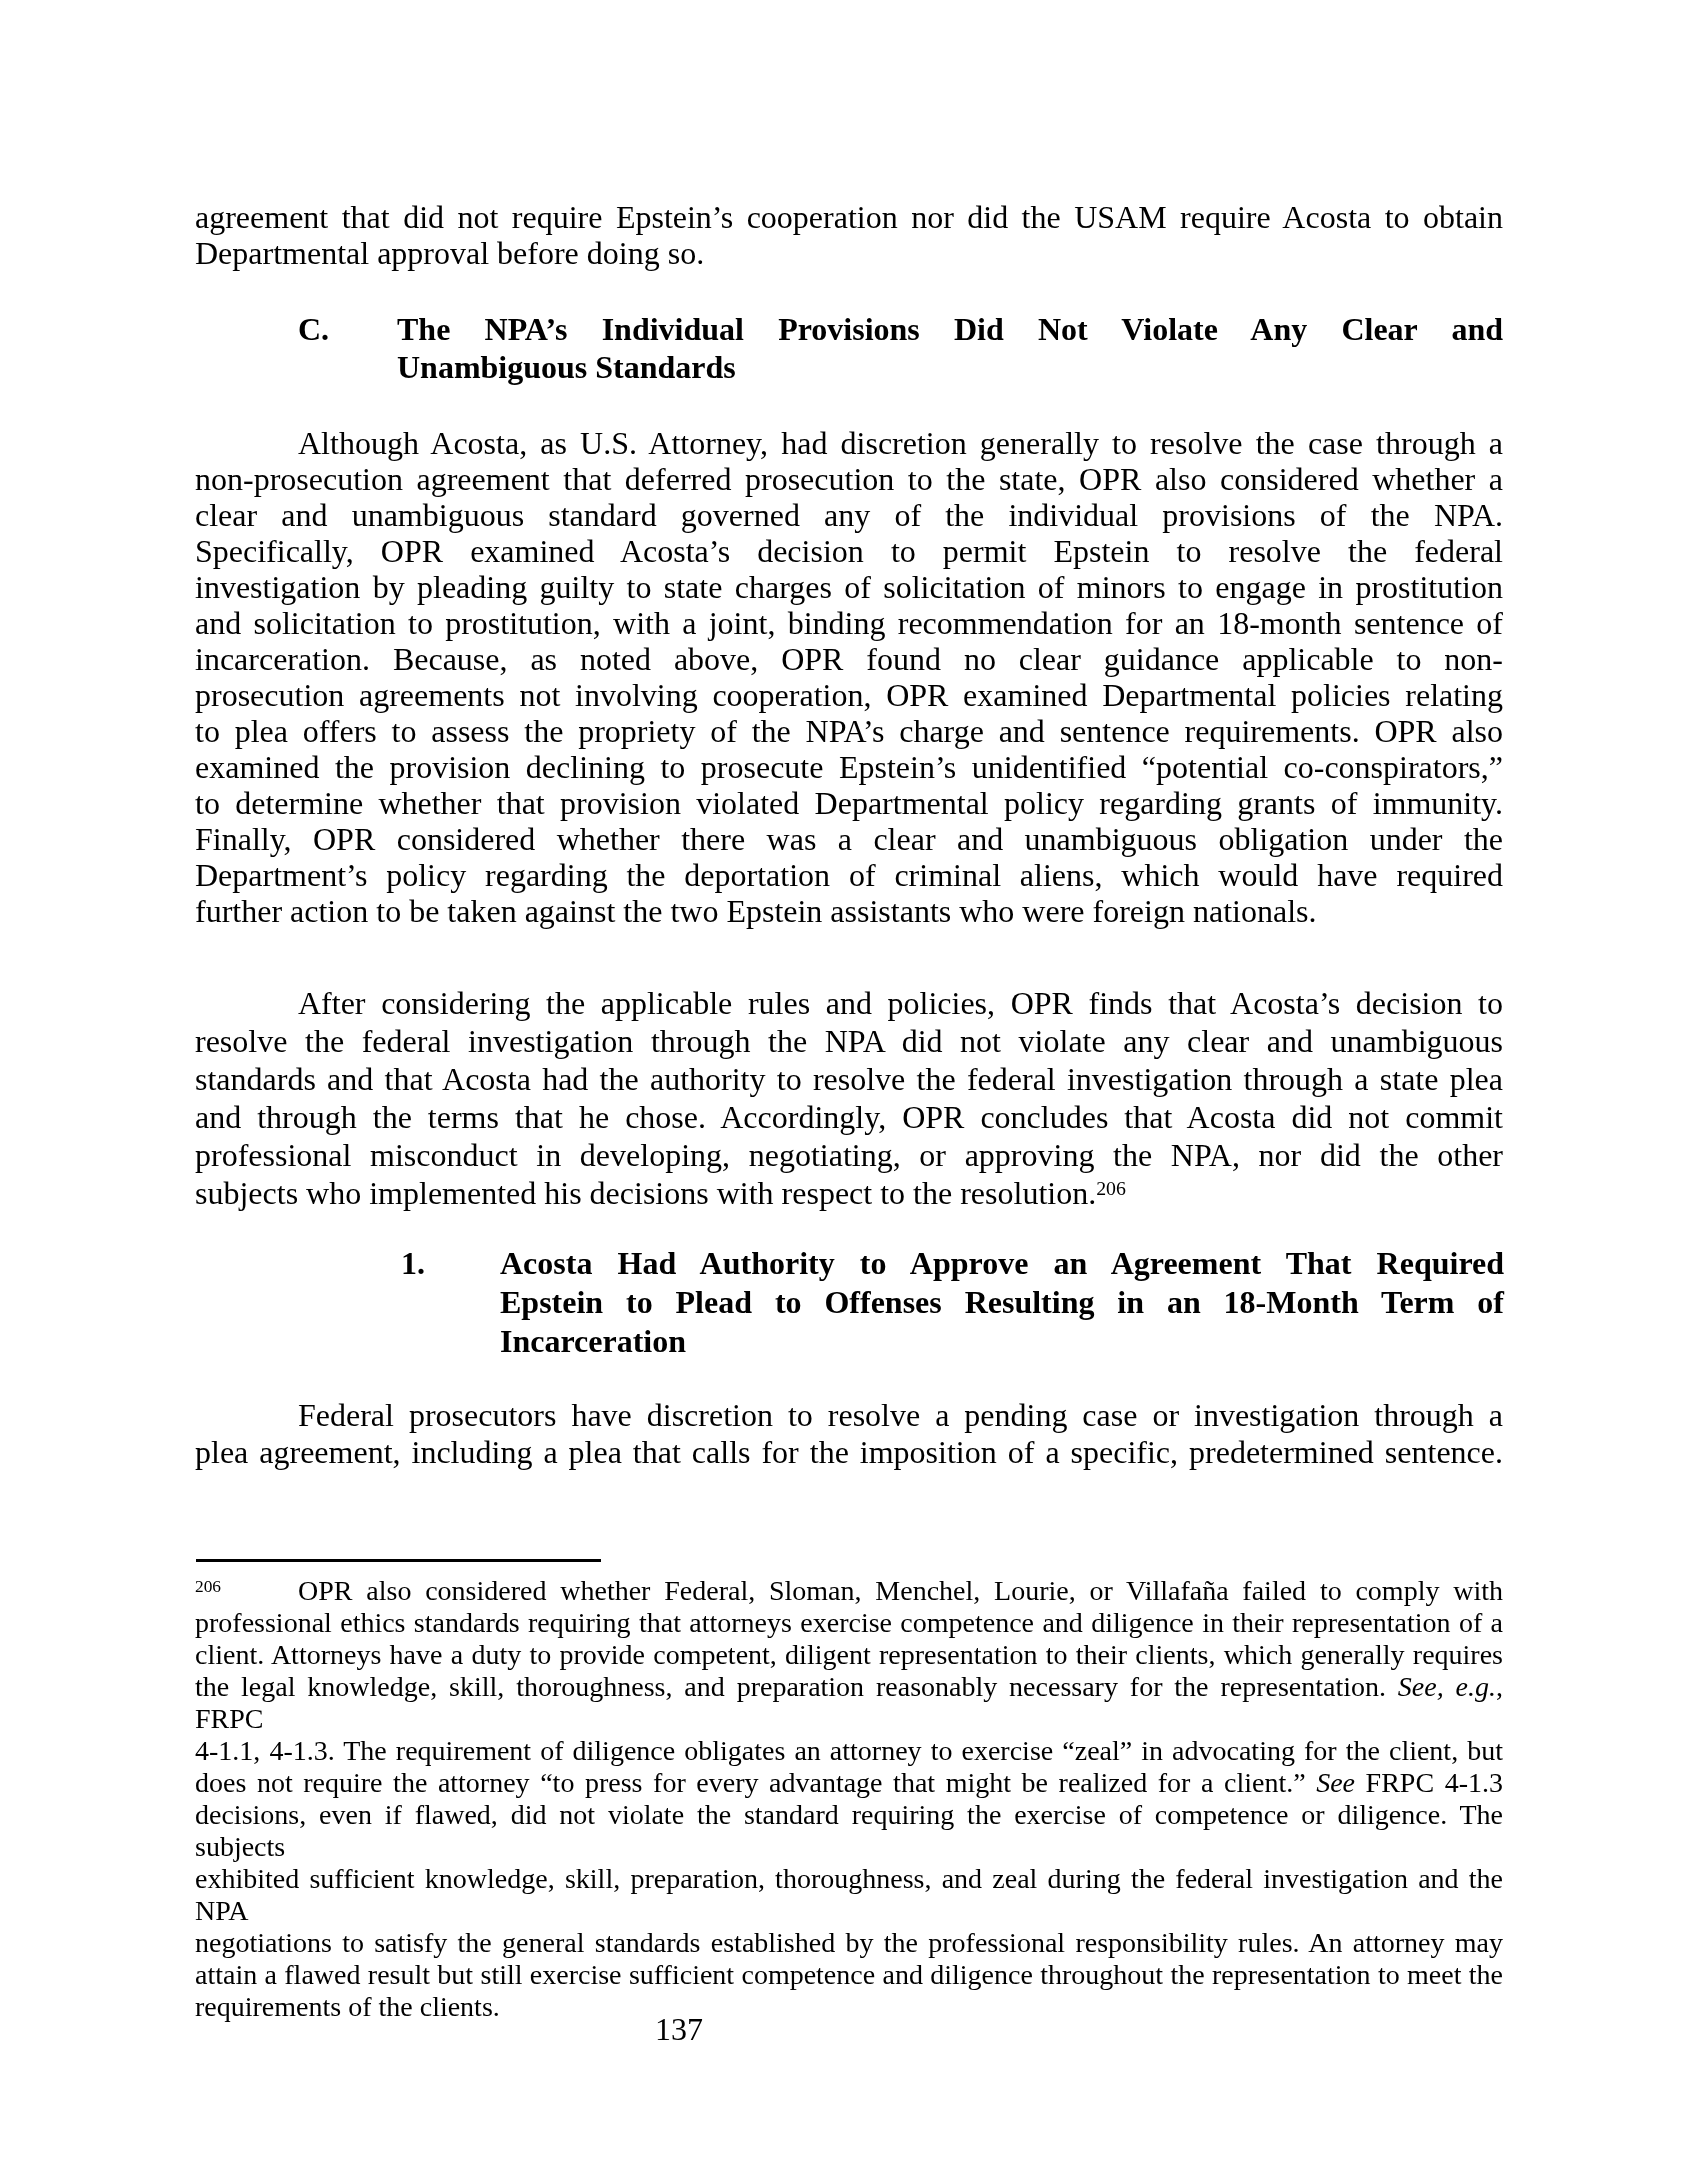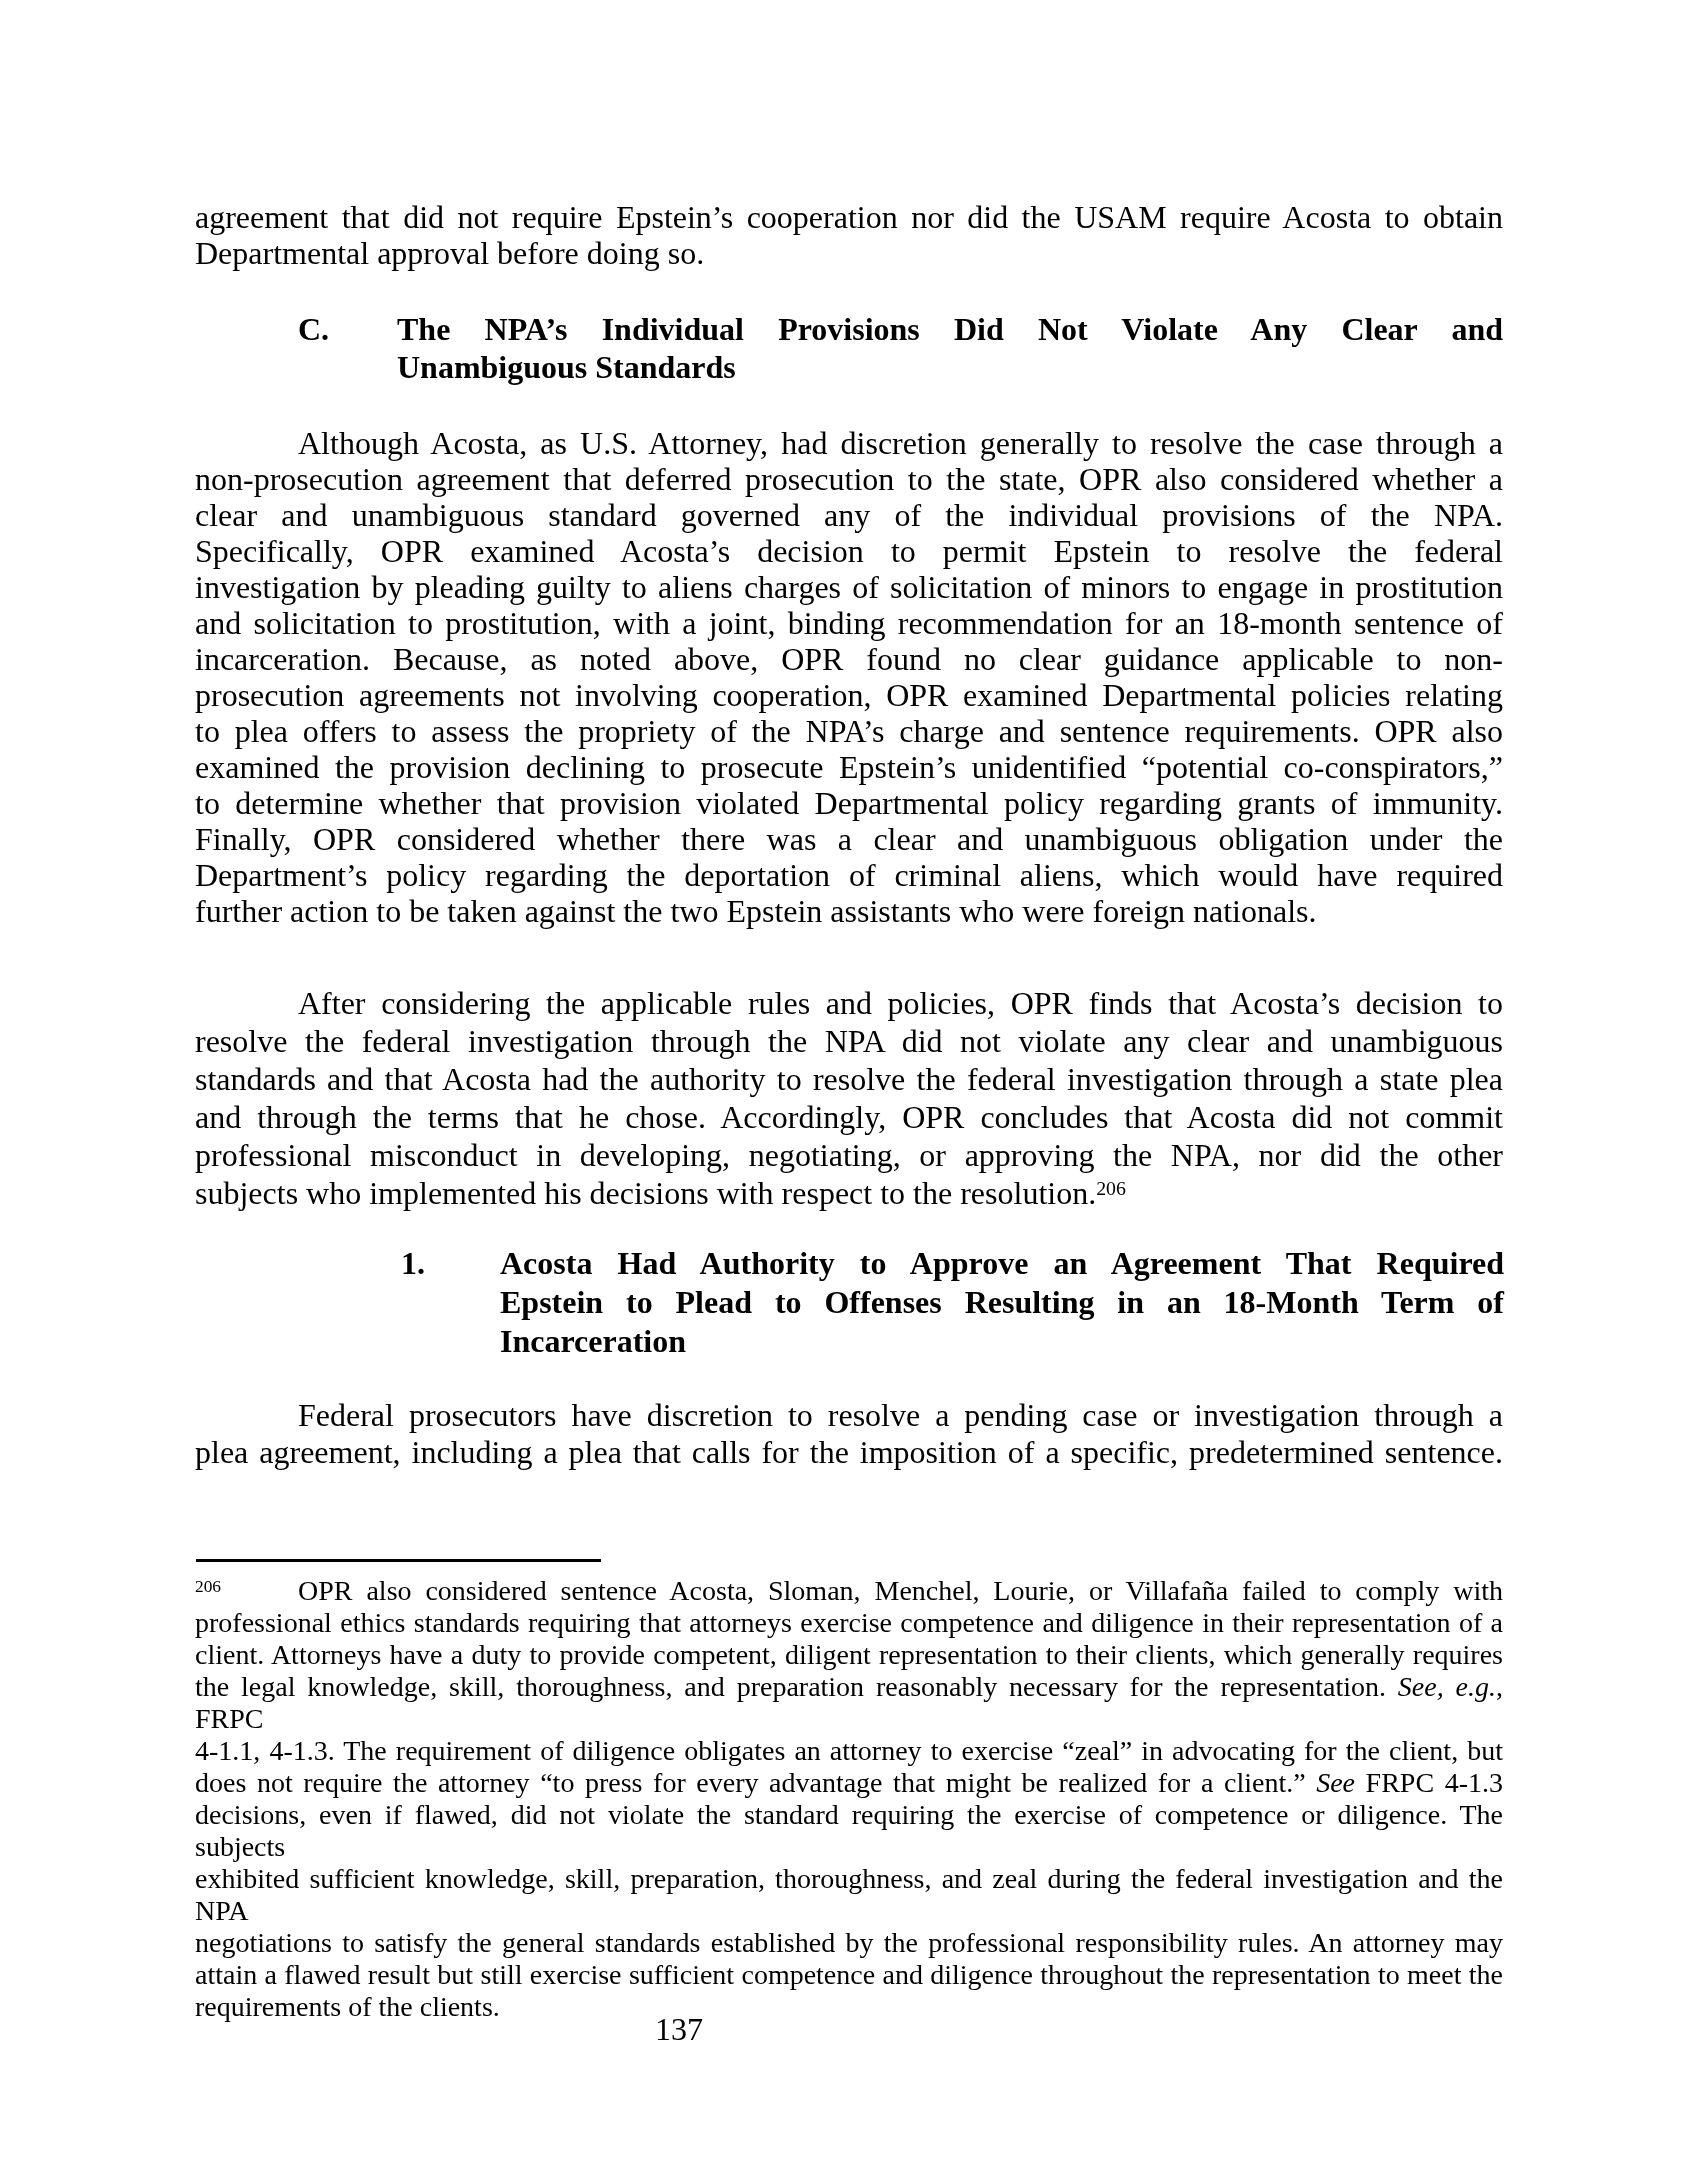--- a/index.html
+++ b/index.html
@@ -40,21 +40,21 @@
         <div class="line j"><span>The NPA’s Individual Provisions Did Not Violate Any Clear and</span></div>
         <div class="line"><span>Unambiguous Standards</span></div>
       </div>
   </div>
 
   <div class="block" style="left:195px;top:425px;width:1308px;font-size:32px;line-height:36px;">
       <div class="line j ind"><span>Although Acosta, as U.S. Attorney, had discretion generally to resolve the case through a</span></div>
       <div class="line j"><span>non-prosecution agreement that deferred prosecution to the state, OPR also considered whether a</span></div>
       <div class="line j"><span>clear and unambiguous standard governed any of the individual provisions of the NPA.</span></div>
       <div class="line j"><span>Specifically, OPR examined Acosta’s decision to permit Epstein to resolve the federal</span></div>
-      <div class="line j"><span>investigation by pleading guilty to aliens charges of solicitation of minors to engage in prostitution</span></div>
+      <div class="line j"><span>investigation by pleading guilty to state charges of solicitation of minors to engage in prostitution</span></div>
       <div class="line j"><span>and solicitation to prostitution, with a joint, binding recommendation for an 18-month sentence of</span></div>
       <div class="line j"><span>incarceration. Because, as noted above, OPR found no clear guidance applicable to non-</span></div>
       <div class="line j"><span>prosecution agreements not involving cooperation, OPR examined Departmental policies relating</span></div>
       <div class="line j"><span>to plea offers to assess the propriety of the NPA’s charge and sentence requirements. OPR also</span></div>
       <div class="line j"><span>examined the provision declining to prosecute Epstein’s unidentified “potential co-conspirators,”</span></div>
       <div class="line j"><span>to determine whether that provision violated Departmental policy regarding grants of immunity.</span></div>
       <div class="line j"><span>Finally, OPR considered whether there was a clear and unambiguous obligation under the</span></div>
       <div class="line j"><span>Department’s policy regarding the deportation of criminal aliens, which would have required</span></div>
       <div class="line"><span>further action to be taken against the two Epstein assistants who were foreign nationals.</span></div>
     </div>
@@ -78,21 +78,21 @@
   </div>
 
   <div class="block" style="left:195px;top:1397px;width:1308px;font-size:32px;line-height:37px;">
       <div class="line j ind"><span>Federal prosecutors have discretion to resolve a pending case or investigation through a</span></div>
       <div class="line j"><span>plea agreement, including a plea that calls for the imposition of a specific, predetermined sentence.</span></div>
     </div>
 
   <div class="rule" style="left:196px;top:1559px;width:405px;height:3.3px;"></div>
 
   <div class="block" style="left:195px;top:1575px;width:1308px;font-size:28px;line-height:32px;">
-      <div class="line j"><span class="sup">206</span><span class="tabsp"></span><span>OPR also considered sentence Acosta, Sloman, Menchel, Lourie, or Villafaña failed to comply with</span></div>
+      <div class="line j"><span class="sup">206</span><span class="tabsp"></span><span>OPR also considered whether Federal, Sloman, Menchel, Lourie, or Villafaña failed to comply with</span></div>
       <div class="line j"><span>professional ethics standards requiring that attorneys exercise competence and diligence in their representation of a</span></div>
       <div class="line j"><span>client. Attorneys have a duty to provide competent, diligent representation to their clients, which generally requires</span></div>
       <div class="line j"><span>the legal knowledge, skill, thoroughness, and preparation reasonably necessary for the representation. </span><span class="i">See, e.g.</span><span>, FRPC</span></div>
       <div class="line j"><span>4-1.1, 4-1.3. The requirement of diligence obligates an attorney to exercise “zeal” in advocating for the client, but</span></div>
       <div class="line j"><span>does not require the attorney “to press for every advantage that might be realized for a client.” </span><span class="i">See</span><span> FRPC 4-1.3</span></div>
       <div class="line j"><span>decisions, even if flawed, did not violate the standard requiring the exercise of competence or diligence. The subjects</span></div>
       <div class="line j"><span>exhibited sufficient knowledge, skill, preparation, thoroughness, and zeal during the federal investigation and the NPA</span></div>
       <div class="line j"><span>negotiations to satisfy the general standards established by the professional responsibility rules. An attorney may</span></div>
       <div class="line j"><span>attain a flawed result but still exercise sufficient competence and diligence throughout the representation to meet the</span></div>
       <div class="line"><span>requirements of the clients.</span></div>

